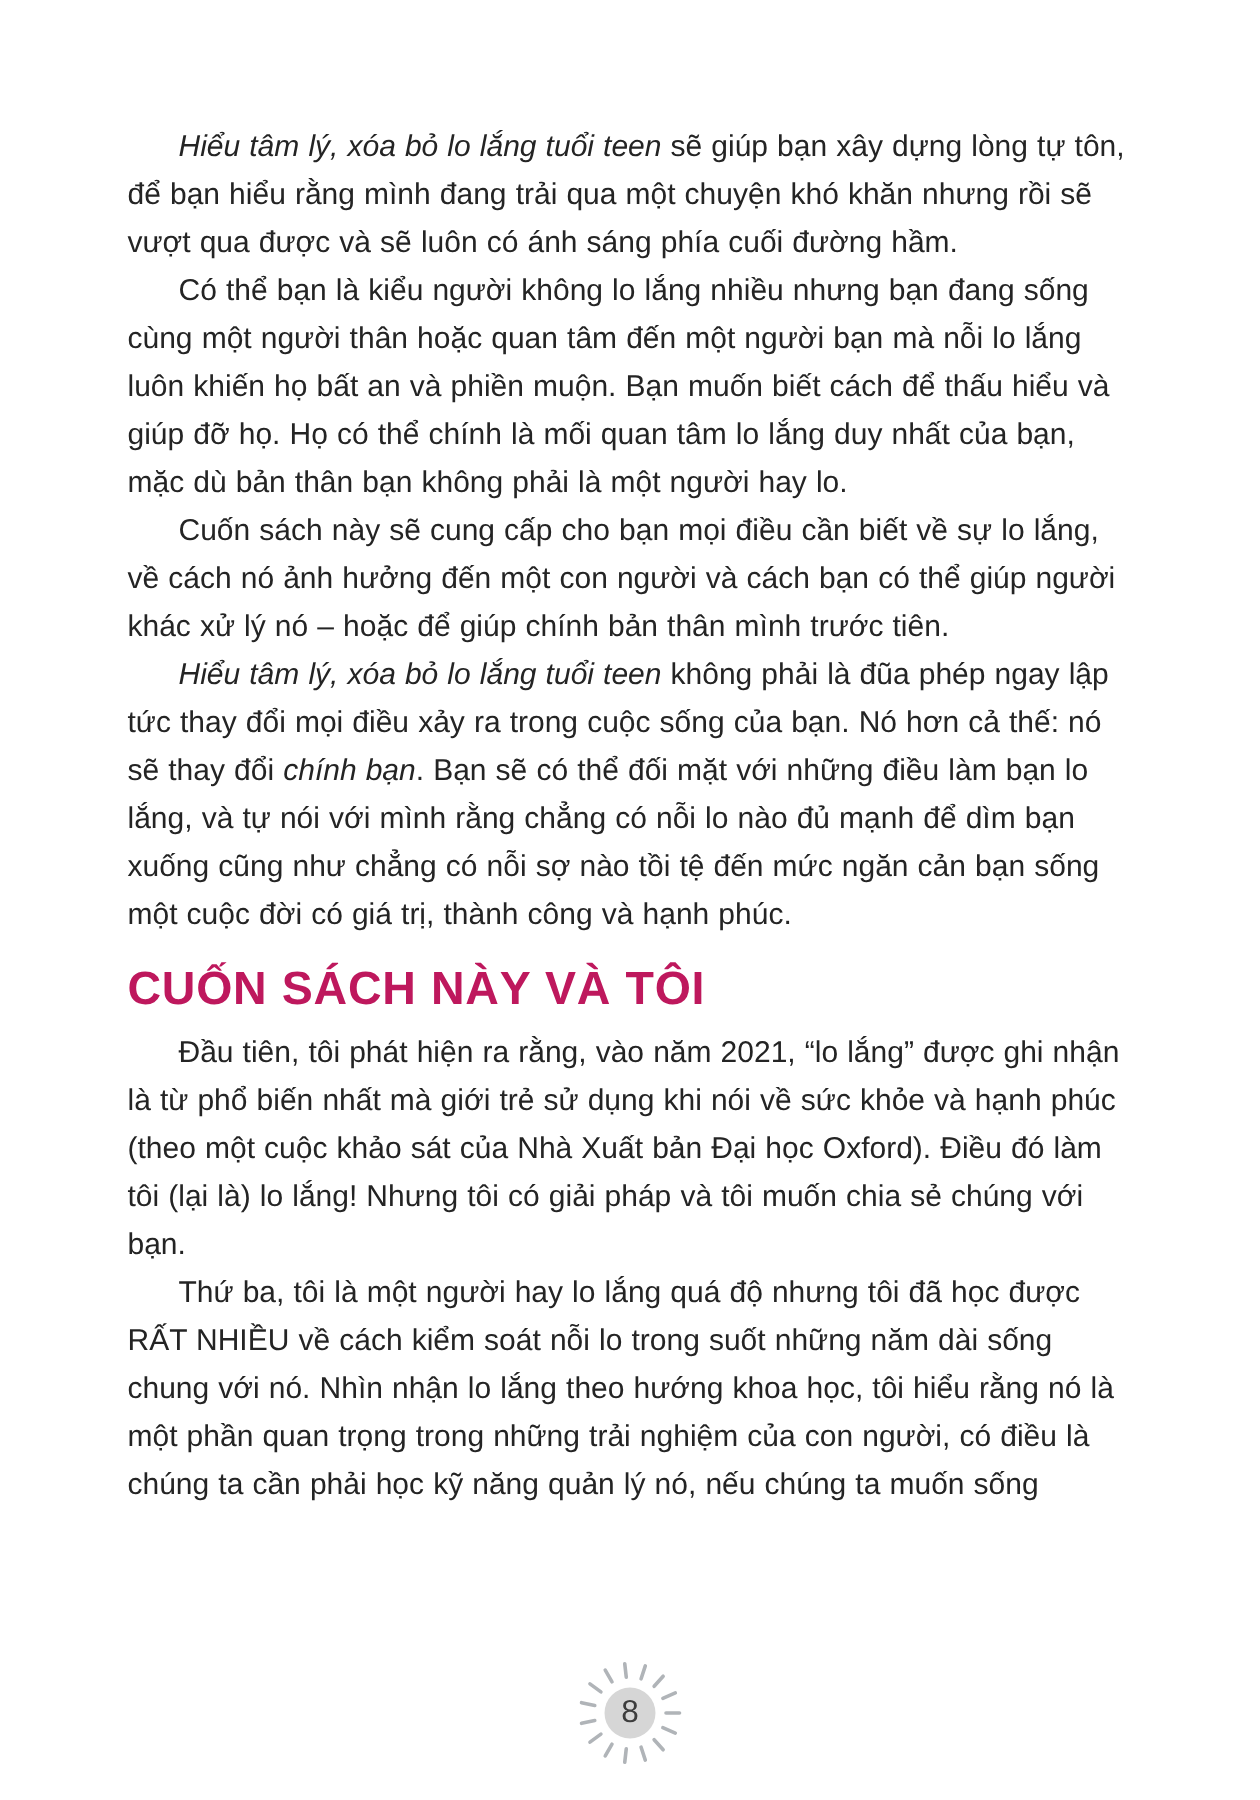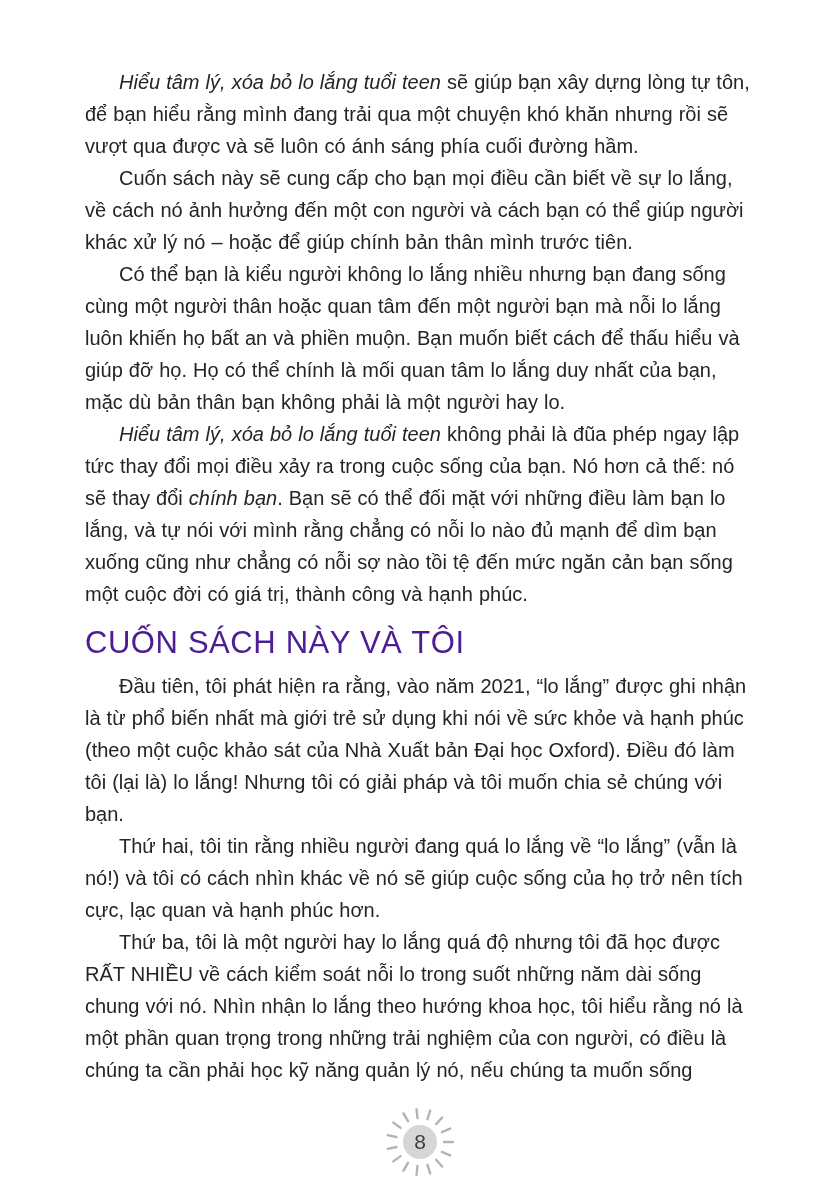--- a/index.html
+++ b/index.html
@@ -11,44 +11,44 @@
     position: relative;
     width: 840px;
     height: 1200px;
     background: #ffffff;
     font-family: "Liberation Sans", "DejaVu Sans", sans-serif;
     color: #242424;
     overflow: hidden;
   }
   .content {
     position: absolute;
-    top: 66px;
+    top: 82px;
     left: 85px;
     width: 672px;
   }
   .para {
     margin: 0;
     font-size: 20px;
     line-height: 32px;
     text-align: left;
     word-spacing: 0.5px;
   }
   .para.indent {
     text-indent: 34px;
   }
   .it {
     font-style: italic;
   }
   .section-heading {
     margin: 14px 0 8px 0;
     font-size: 31px;
     line-height: 38px;
-    font-weight: 400;
+    font-weight: 700;
     letter-spacing: 0.5px;
-    color: #4c1d95;
+    color: #be185d;
     text-indent: 0;
   }
   .page-number-wrap {
     position: absolute;
     left: 50%;
     top: 1104px;
     transform: translateX(-50%);
     width: 76px;
     height: 76px;
   }
@@ -70,32 +70,31 @@
   }
 </style>
 </head>
 <body>
 
 <div class="page">
   <div class="content">
 
     <p class="para indent"><span class="it">Hiểu tâm lý, xóa bỏ lo lắng tuổi teen</span><span> sẽ giúp bạn xây dựng lòng tự tôn, để bạn hiểu rằng mình đang trải qua một chuyện khó khăn nhưng rồi sẽ vượt qua được và sẽ luôn có ánh sáng phía cuối đường hầm.</span></p>
 
+    <p class="para indent"><span>Có thể bạn là kiểu người không lo lắng nhiều nhưng bạn đang sống cùng một người thân hoặc quan tâm đến một người bạn mà nỗi lo lắng luôn khiến họ bất an và phiền muộn. Bạn muốn biết cách để thấu hiểu và giúp đỡ họ. Họ có thể chính là mối quan tâm lo lắng duy nhất của bạn, mặc dù bản thân bạn không phải là một người hay lo.</span></p>
+
     <p class="para indent"><span>Cuốn sách này sẽ cung cấp cho bạn mọi điều cần biết về sự lo lắng, về cách nó ảnh hưởng đến một con người và cách bạn có thể giúp người khác xử lý nó – hoặc để giúp chính bản thân mình trước tiên.</span></p>
-
-    <p class="para indent"><span>Có thể bạn là kiểu người không lo lắng nhiều nhưng bạn đang sống cùng một người thân hoặc quan tâm đến một người bạn mà nỗi lo lắng luôn khiến họ bất an và phiền muộn. Bạn muốn biết cách để thấu hiểu và giúp đỡ họ. Họ có thể chính là mối quan tâm lo lắng duy nhất của bạn, mặc dù bản thân bạn không phải là một người hay lo.</span></p>
 
     <p class="para indent"><span class="it">Hiểu tâm lý, xóa bỏ lo lắng tuổi teen</span><span> không phải là đũa phép ngay lập tức thay đổi mọi điều xảy ra trong cuộc sống của bạn. Nó hơn cả thế: nó sẽ thay đổi </span><span class="it">chính bạn</span><span>. Bạn sẽ có thể đối mặt với những điều làm bạn lo lắng, và tự nói với mình rằng chẳng có nỗi lo nào đủ mạnh để dìm bạn xuống cũng như chẳng có nỗi sợ nào tồi tệ đến mức ngăn cản bạn sống một cuộc đời có giá trị, thành công và hạnh phúc.</span></p>
 
     <h1 class="para section-heading">CUỐN SÁCH NÀY VÀ TÔI</h1>
 
 
     <p class="para indent"><span>Đầu tiên, tôi phát hiện ra rằng, vào năm 2021, “lo lắng” được ghi nhận là từ phổ biến nhất mà giới trẻ sử dụng khi nói về sức khỏe và hạnh phúc (theo một cuộc khảo sát của Nhà Xuất bản Đại học Oxford). Điều đó làm tôi (lại là) lo lắng! Nhưng tôi có giải pháp và tôi muốn chia sẻ chúng với bạn.</span></p>
 
-    <p class="para indent"><span>Thứ hai, tôi tin rằng nhiều người đang quá lo lắng về “lo lắng” (vẫn là nó!) và tôi có cách nhìn khác về nó sẽ giúp cuộc sống của họ trở nên tích cực, lạc quan và hạnh phúc hơn.</span></p>
 
     <p class="para indent"><span>Thứ ba, tôi là một người hay lo lắng quá độ nhưng tôi đã học được RẤT NHIỀU về cách kiểm soát nỗi lo trong suốt những năm dài sống chung với nó. Nhìn nhận lo lắng theo hướng khoa học, tôi hiểu rằng nó là một phần quan trọng trong những trải nghiệm của con người, có điều là chúng ta cần phải học kỹ năng quản lý nó, nếu chúng ta muốn sống</span></p>
 
   </div>
 
   <div class="page-number-wrap">
     <svg width="76" height="76" viewBox="0 0 76 76">
       <g stroke="#b0b4b8" stroke-width="2.4" stroke-linecap="round" fill="none">
         <line x1="62" y1="38" x2="71" y2="38"></line>
         <line x1="59.9" y1="47.8" x2="68.2" y2="51.4"></line>

